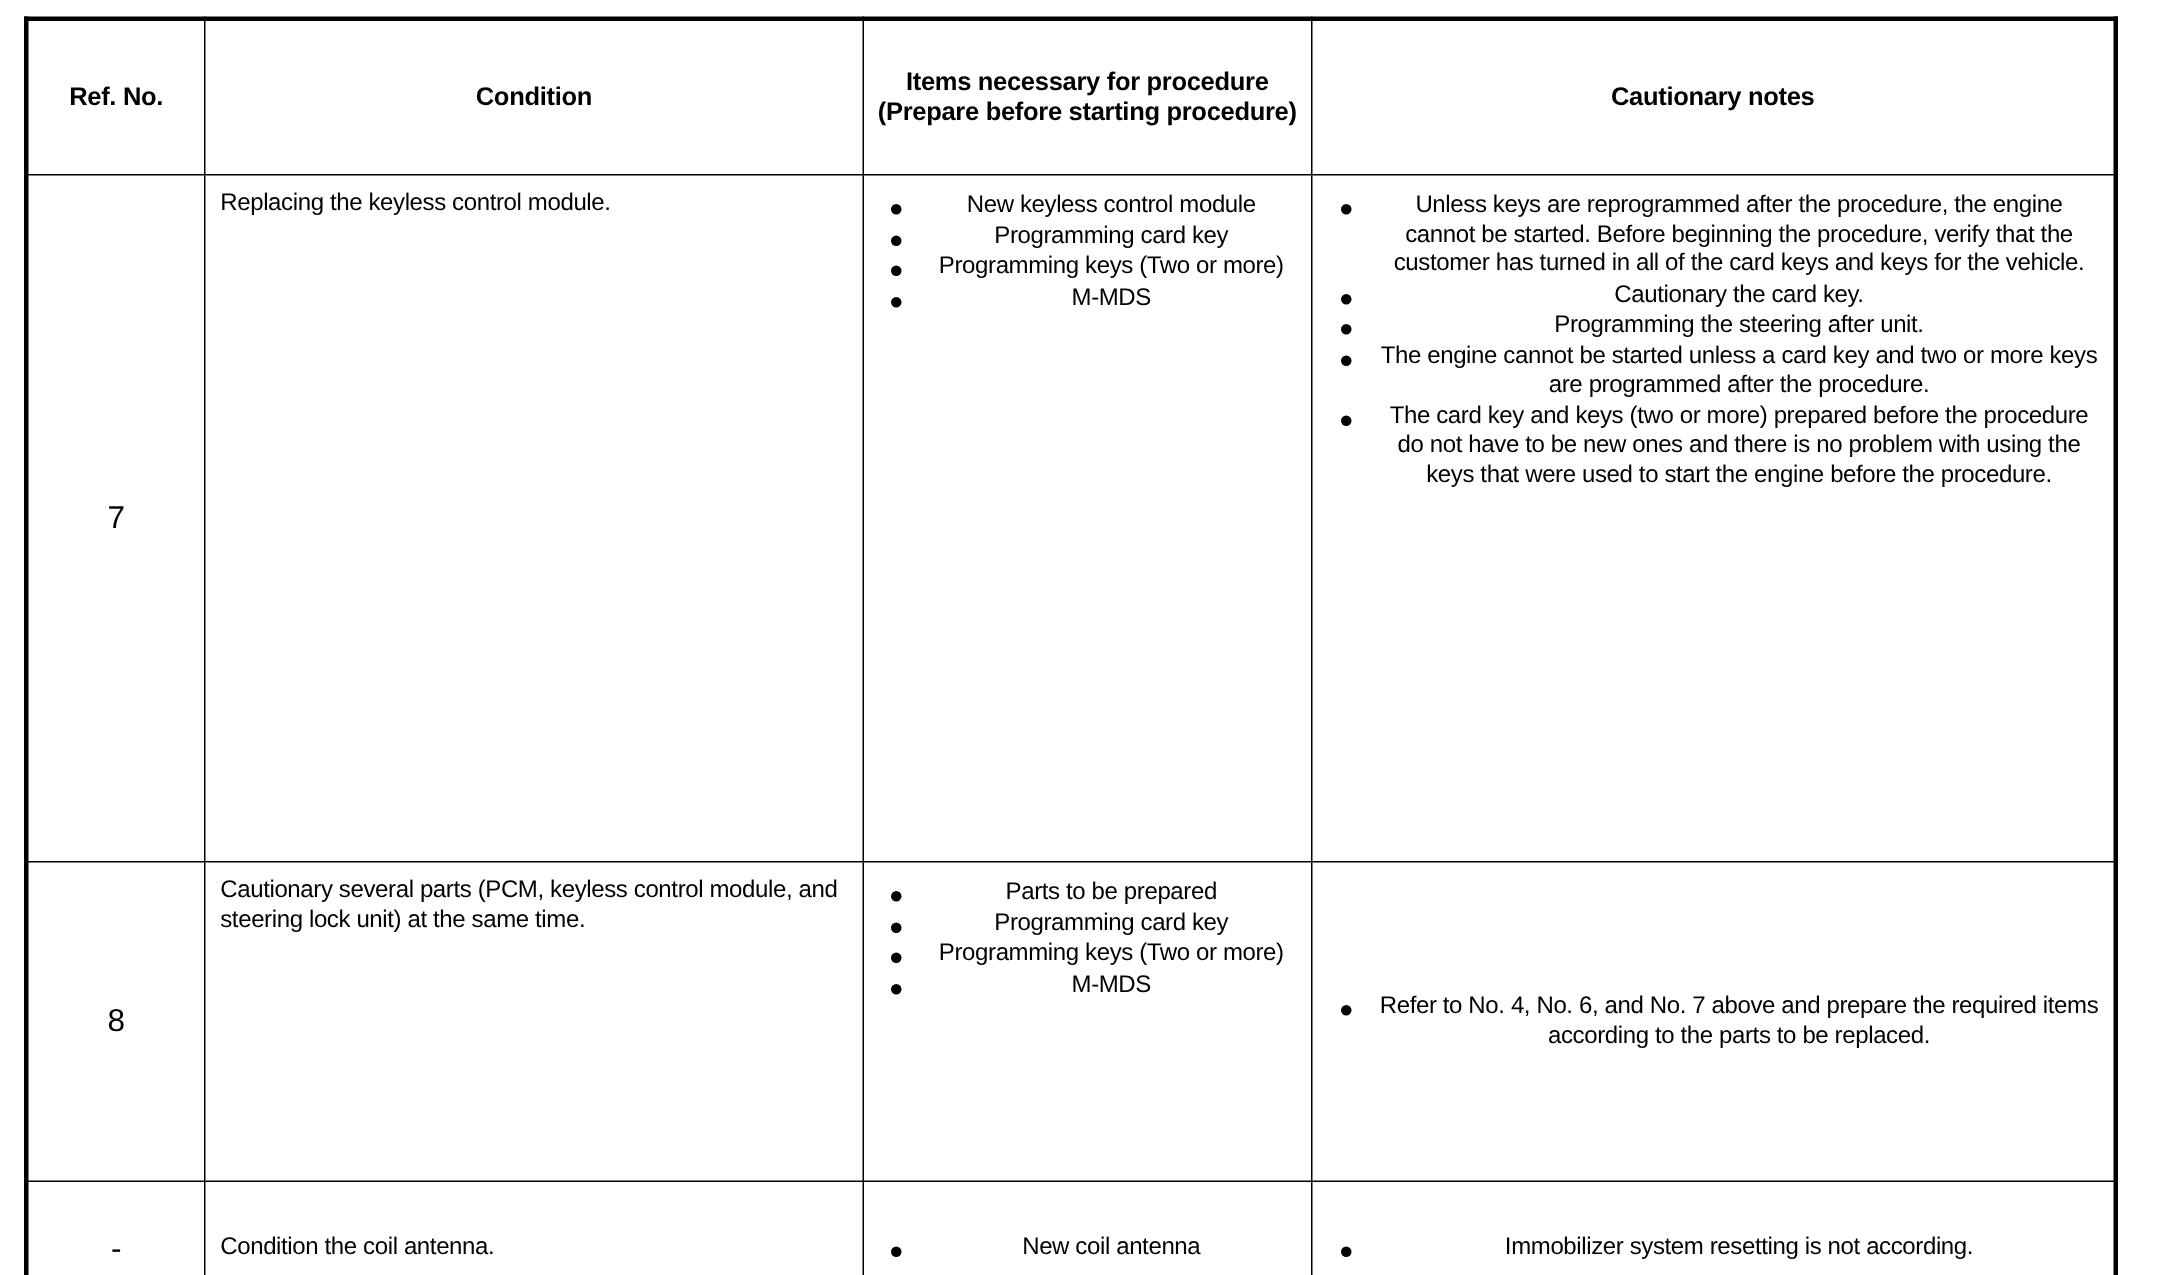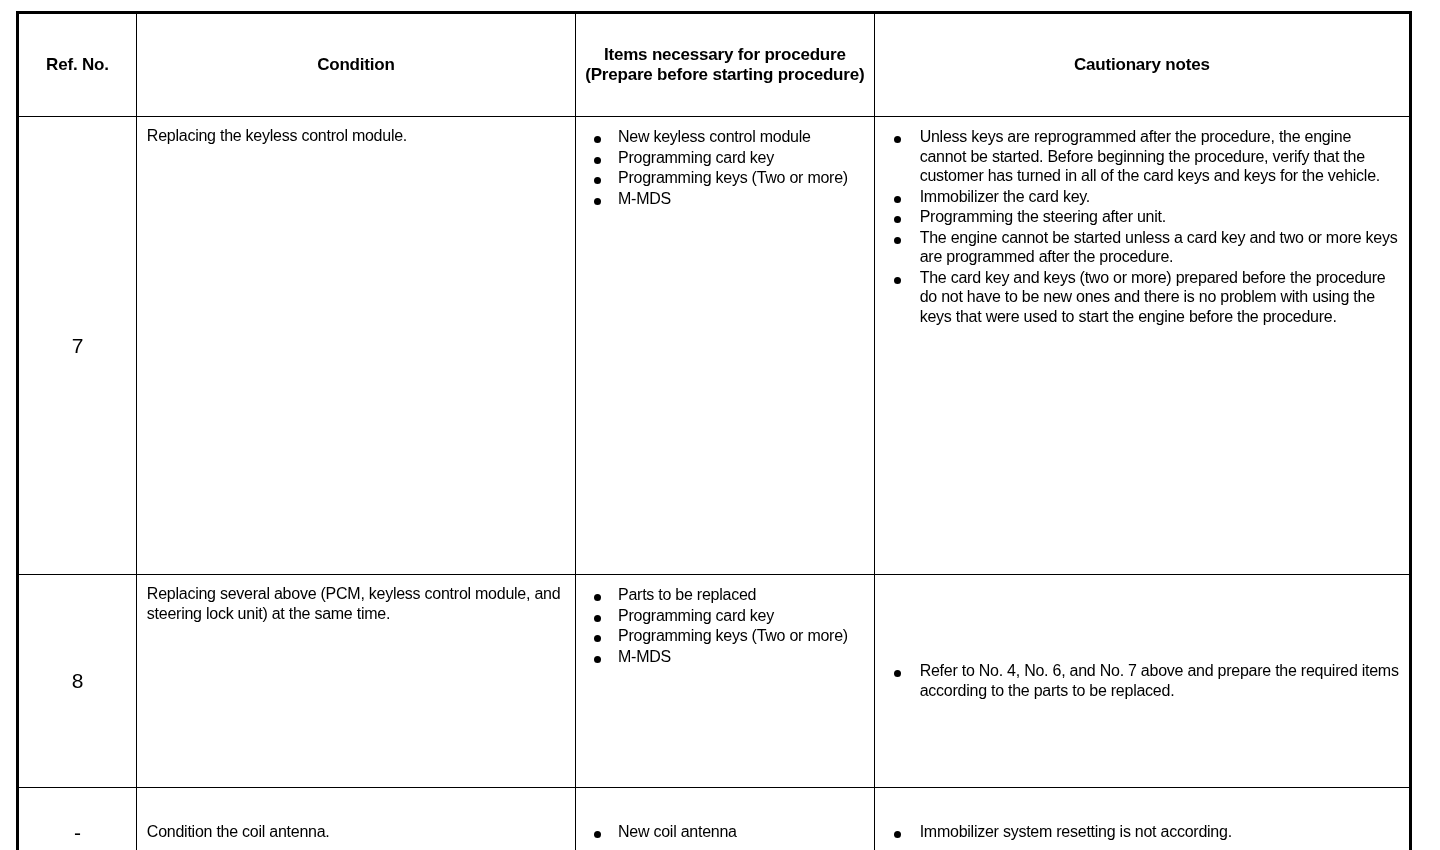--- a/index.html
+++ b/index.html
@@ -98,20 +98,21 @@
 
   ul.bullets {
     margin: 0;
     padding: 0;
     list-style: none;
   }
   ul.bullets > li {
     position: relative;
     padding-left: 35px;
     margin: 0 0 1px 0;
+    text-align: center;
   }
   ul.bullets > li::before {
     content: "";
     position: absolute;
     left: 9px;
     top: 9px;
     width: 7px;
     height: 7px;
     background: #000000;
     border-radius: 50%;
@@ -152,36 +153,36 @@
           <ul class="bullets">
             <li>New keyless control module</li>
             <li>Programming card key</li>
             <li>Programming keys (Two or more)</li>
             <li>M-MDS</li>
           </ul>
         </td>
         <td class="cell-notes">
           <ul class="bullets">
             <li>Unless keys are reprogrammed after the procedure, the engine cannot be started. Before beginning the procedure, verify that the customer has turned in all of the card keys and keys for the vehicle.</li>
-            <li>Immobilizer the card key.</li>
+            <li>Cautionary the card key.</li>
             <li>Programming the steering after unit.</li>
             <li>The engine cannot be started unless a card key and two or more keys are programmed after the procedure.</li>
             <li>The card key and keys (two or more) prepared before the procedure do not have to be new ones and there is no problem with using the keys that were used to start the engine before the procedure.</li>
           </ul>
         </td>
       </tr>
 
       <tr class="row-8">
         <td class="cell-ref">8</td>
         <td class="cell-cond">
-          <span class="cond-text">Replacing several above (PCM, keyless control module, and steering lock unit) at the same time.</span>
+          <span class="cond-text">Cautionary several parts (PCM, keyless control module, and steering lock unit) at the same time.</span>
         </td>
         <td class="cell-items">
           <ul class="bullets">
-            <li>Parts to be replaced</li>
+            <li>Parts to be prepared</li>
             <li>Programming card key</li>
             <li>Programming keys (Two or more)</li>
             <li>M-MDS</li>
           </ul>
         </td>
         <td class="cell-notes">
           <ul class="bullets">
             <li>Refer to No. 4, No. 6, and No. 7 above and prepare the required items according to the parts to be replaced.</li>
           </ul>
         </td>

